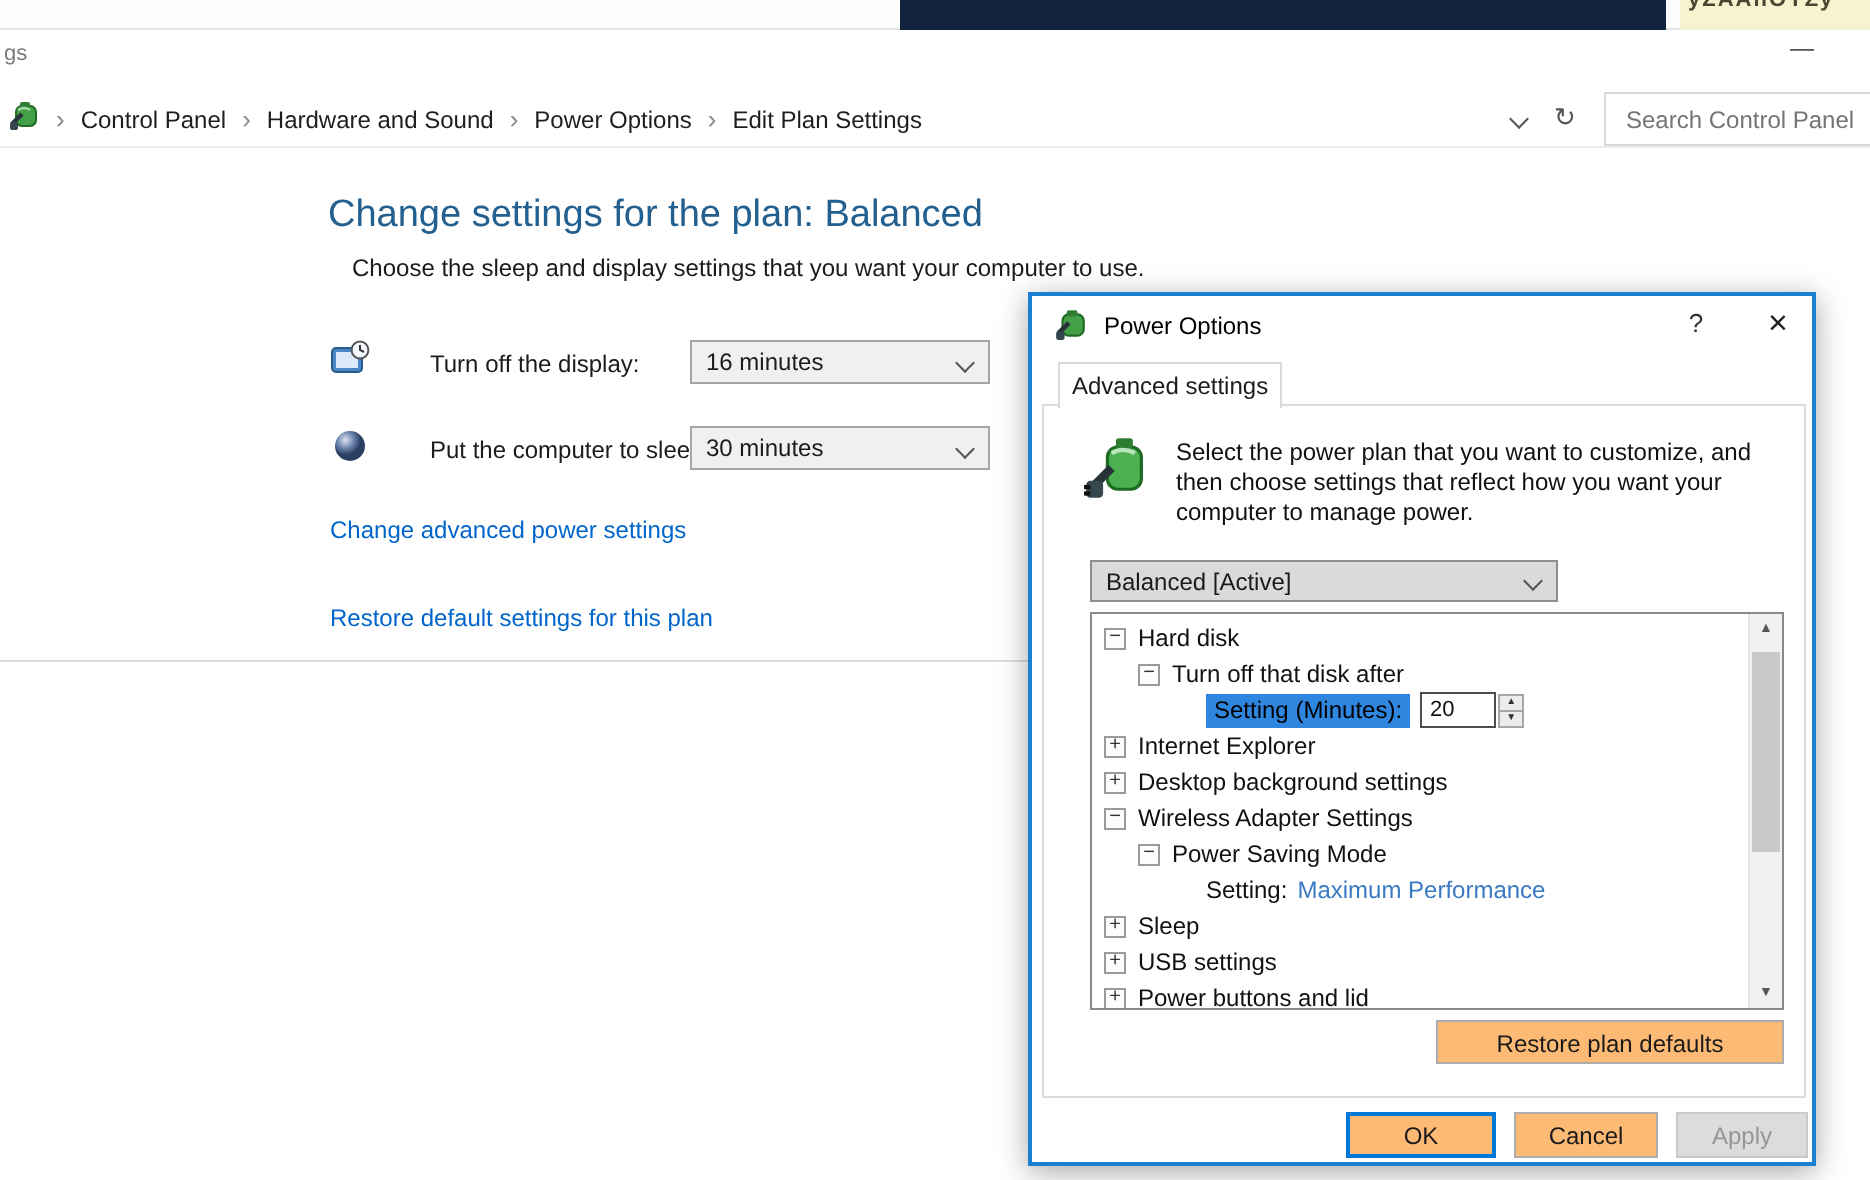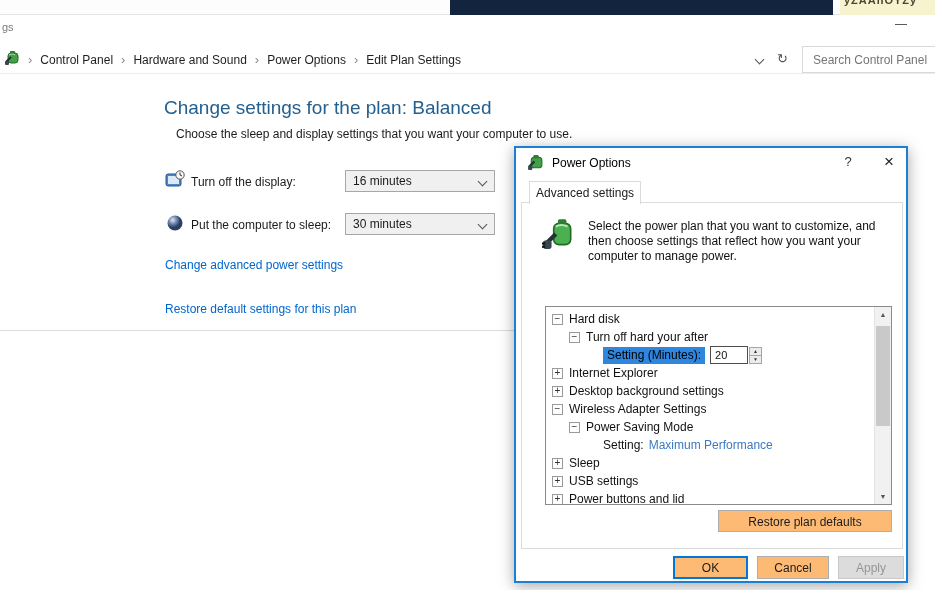--- a/index.html
+++ b/index.html
@@ -24,21 +24,21 @@
   .addr-chevron{position:absolute;left:756px;top:10px;}
   .refresh{position:absolute;left:777px;top:5px;font-size:13px;color:#555;}
   .search-box{position:absolute;left:802px;top:0;width:133px;height:25px;border:1px solid #d9d9d9;}
   .search-box input{border:0;outline:0;width:115px;height:21px;margin:1px 0 0 8px;font-size:12px;color:#9b9b9b;font-family:"Liberation Sans",sans-serif;}
   .chev{display:inline-block;width:6px;height:6px;border-right:1px solid #555;border-bottom:1px solid #555;transform:rotate(45deg);}
 
   
   .page-title{left:164px;top:97px;font-size:19px;color:#23608f;}
   .page-sub{left:176px;top:127px;font-size:12px;color:#1b1b1b;}
   .setting-row-icon{width:20px;height:20px;}
-  .row-label{font-size:12px;color:#1b1b1b;}
+  .row-label{font-size:12px;color:#1b1b1b;margin-left:24px;}
   .combo{background:#f0f0f0;border:1px solid #a6a6a6;display:flex;align-items:center;justify-content:space-between;
          padding:0 8px 0 7px;font-size:12px;color:#1b1b1b;box-sizing:border-box;cursor:default;}
   .link{font-size:12px;color:#0066cc;cursor:pointer;text-decoration:none;}
   .page-divider{left:0;top:330px;width:516px;height:1px;background:#dcdcdc;}
 
   
   .dialog{left:514px;top:146px;width:394px;height:437px;background:#fff;border:2px solid #1b7fd4;
           box-shadow:0 3px 14px rgba(0,0,0,.35);box-sizing:border-box;}
   .dlg-titlebar{position:absolute;left:0;top:0;width:100%;height:30px;background:#fff;}
   .dlg-title{position:absolute;left:36px;top:8px;font-size:12px;color:#000;}
@@ -184,30 +184,34 @@
           <rect x="15" y="2" width="8" height="5" rx="1.5" fill="#2e7d32"></rect>
           <path d="M13 9 q5 -3 11 0" stroke="#b9e6ba" stroke-width="2" fill="none"></path>
           <path d="M4 25 L13 16" stroke="#263238" stroke-width="4" fill="none"></path>
           <rect x="1" y="22" width="8" height="8" rx="2" fill="#37474f"></rect>
           <rect x="0" y="24" width="3" height="2" fill="#111"></rect>
           <rect x="0" y="27" width="3" height="2" fill="#111"></rect>
         </svg>
       </span>
       <div class="plan-desc">Select the power plan that you want to customize, and then choose settings that reflect how you want your computer to manage power.</div>
 
+      <div class="plan-combo combo" style="background:#dadada;">
+        <span>Balanced [Active]</span>
+        <span class="chev"></span>
+      </div>
 
       <div class="listbox">
         <div style="padding-top:3px;">
           <div class="trow lv0">
             <span class="tbox">−</span>
             <span>Hard disk</span>
           </div>
           <div class="trow lv1">
             <span class="tbox">−</span>
-            <span>Turn off hard your after</span>
+            <span>Turn off that disk after</span>
           </div>
           <div class="trow lv2">
             <span class="sel-label">Setting (Minutes):</span>
             <input class="minutes-input" value="20" style="">
             <span class="spinner">
               <span class="spin-btn">▲</span>
               <span class="spin-btn" style="margin-top:-1px;">▼</span>
             </span>
           </div>
           <div class="trow lv0">

